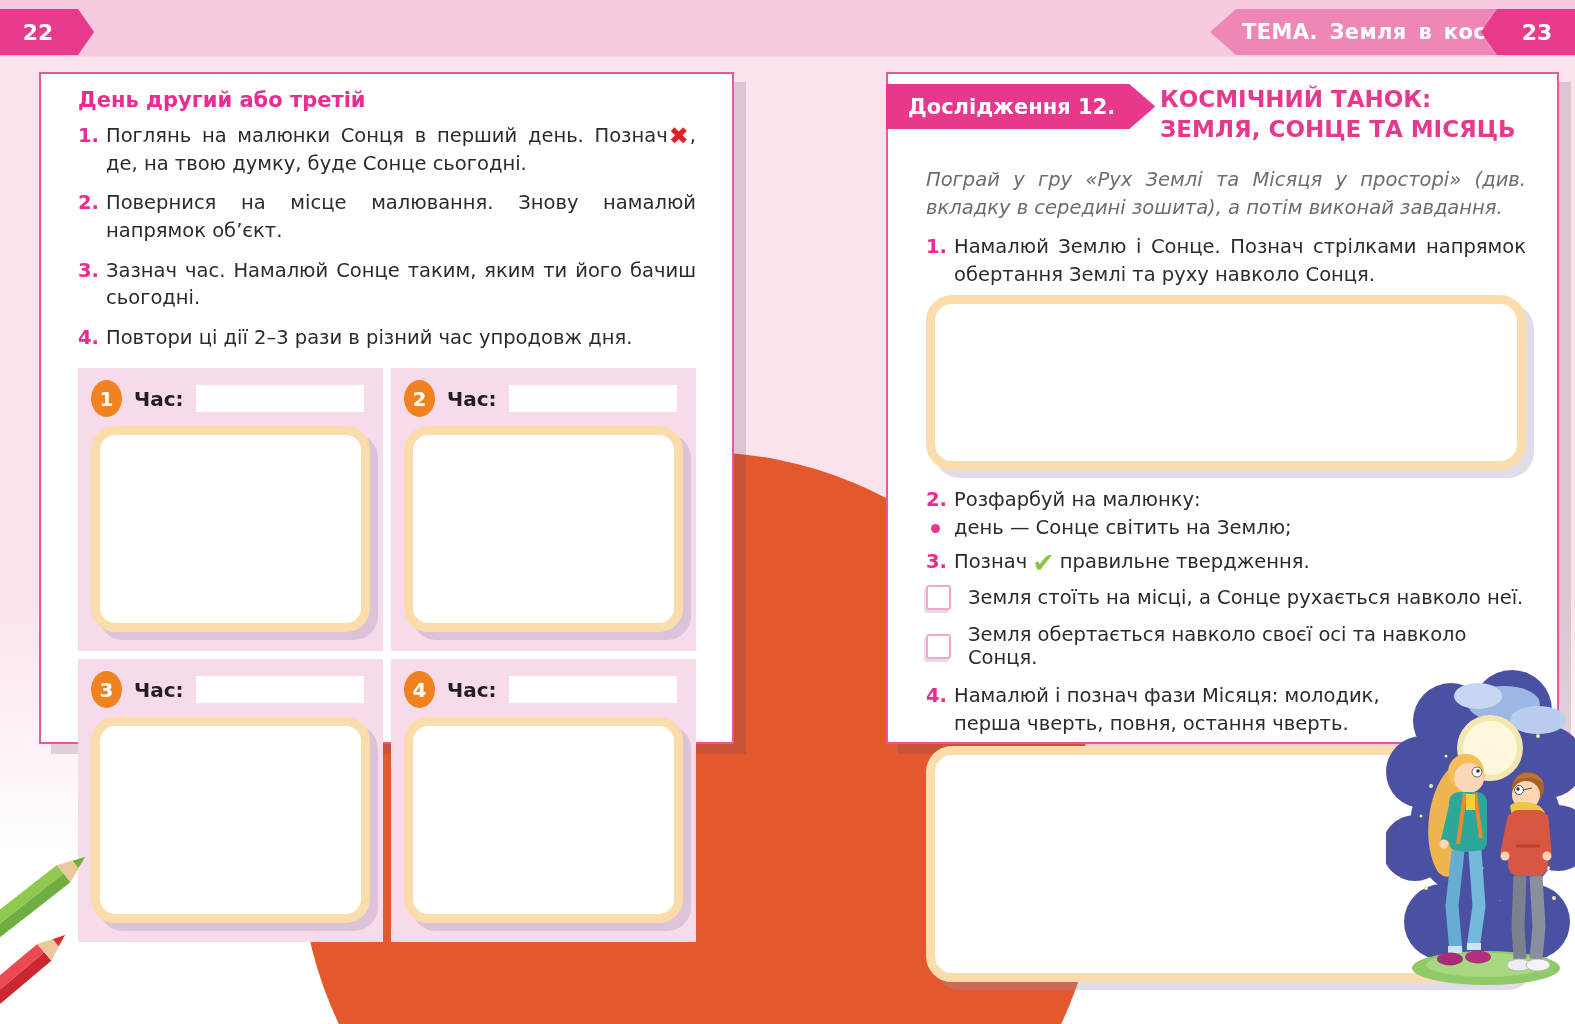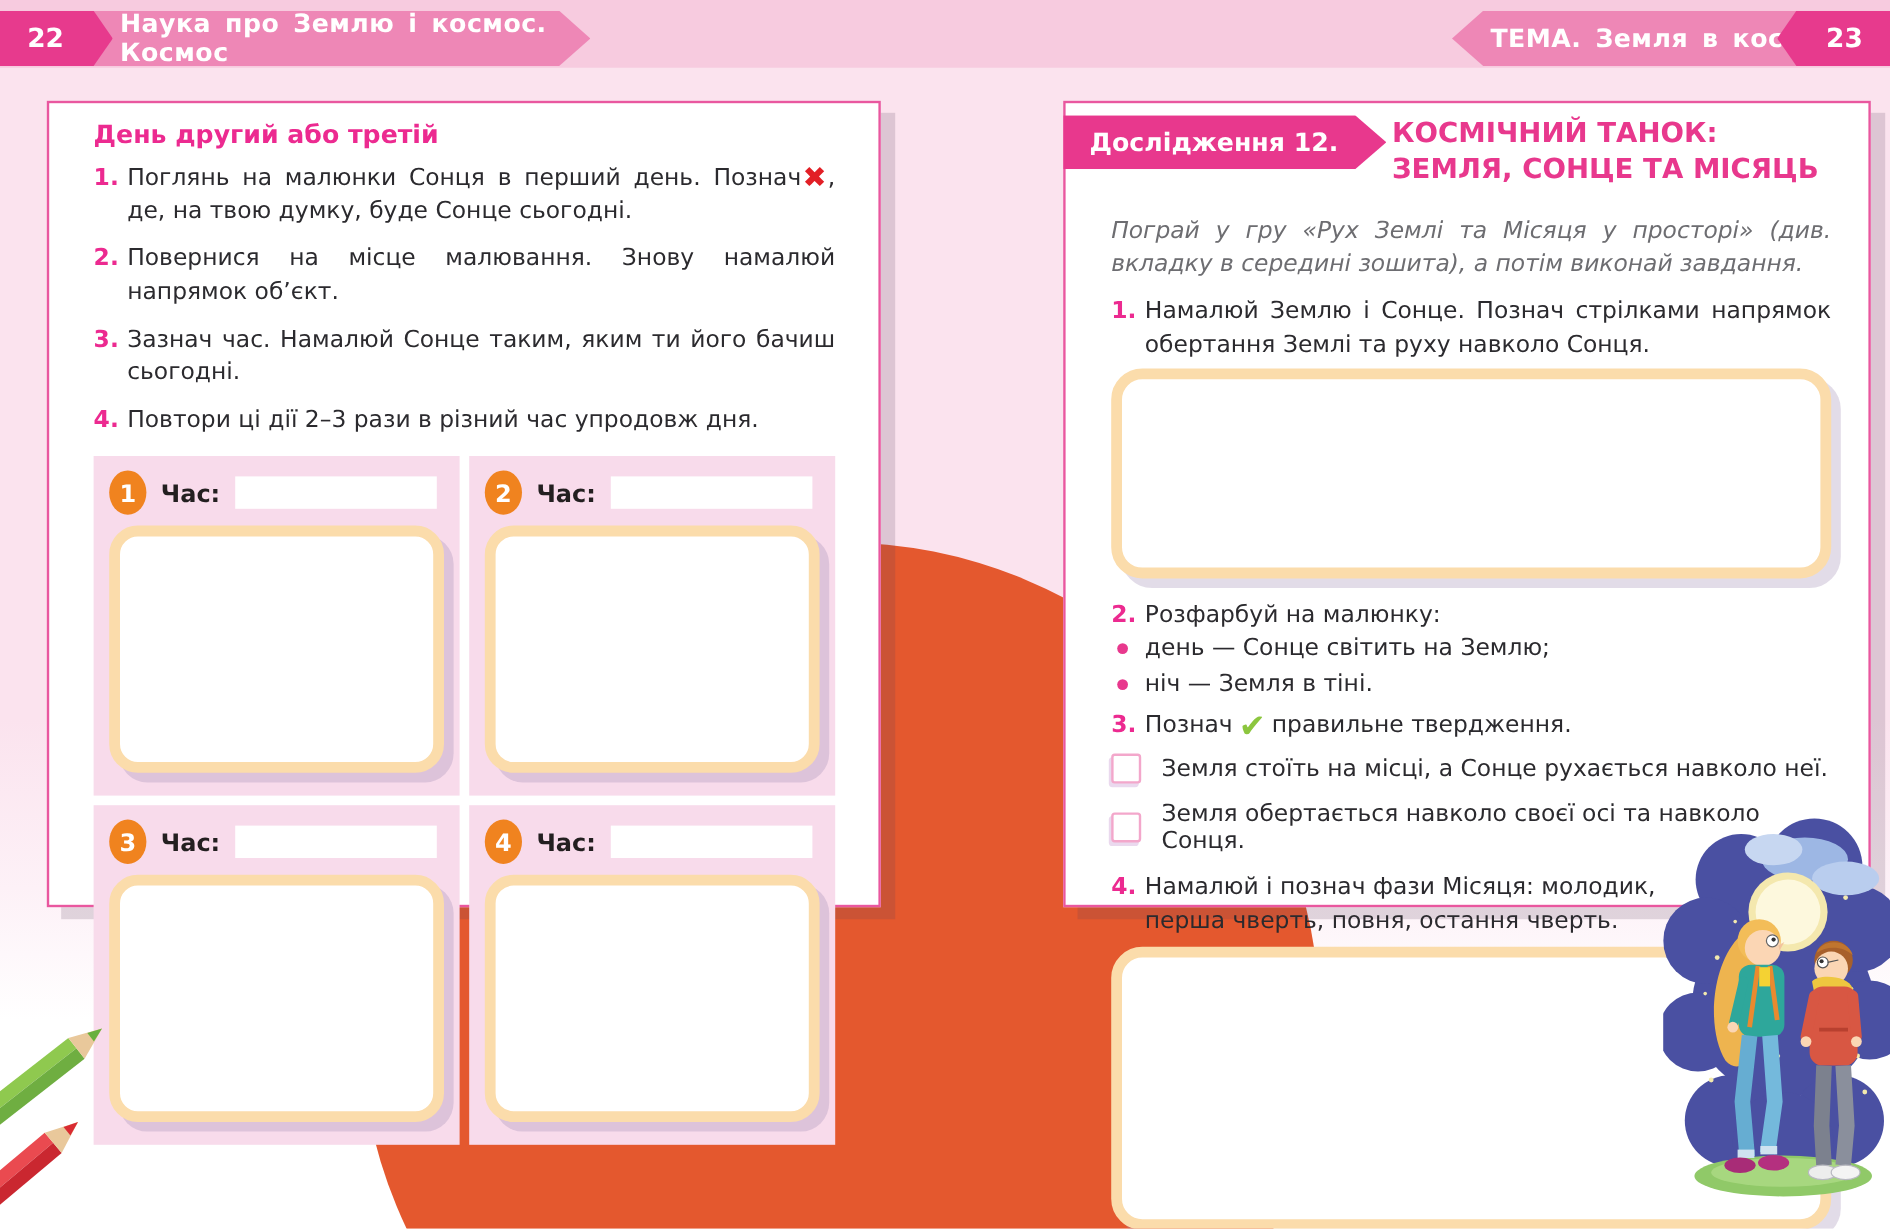--- a/index.html
+++ b/index.html
@@ -9,21 +9,21 @@
   
   .orange-blob{position:absolute;left:300px;top:452px;width:800px;height:800px;border-radius:50%;background:#e4582e;}
   
   .hdr{position:absolute;top:9px;height:46px;display:flex;align-items:center;color:#fff;font-weight:bold;z-index:6;}
   .hdr-left-banner{left:0;width:492px;background:#ee87b6;clip-path:polygon(0 0,466px 0,100% 50%,466px 100%,0 100%);padding-left:100px;box-sizing:border-box;font-size:21px;letter-spacing:.4px;word-spacing:4px;}
   .hdr-left-num{left:0;width:94px;background:#e73a8d;clip-path:polygon(0 0,78px 0,100% 50%,78px 100%,0 100%);justify-content:center;padding-right:18px;box-sizing:border-box;font-size:22px;}
   .hdr-right-banner{left:1210px;width:365px;background:#ee87b6;clip-path:polygon(0 50%,26px 0,100% 0,100% 100%,26px 100%);padding-left:32px;box-sizing:border-box;font-size:21px;letter-spacing:.4px;word-spacing:4px;}
   .hdr-right-num{left:1481px;width:94px;background:#e73a8d;clip-path:polygon(0 50%,16px 0,100% 0,100% 100%,16px 100%);justify-content:center;padding-left:18px;box-sizing:border-box;font-size:22px;}
   
   .card{position:absolute;top:72px;height:672px;background:#fff;border:2px solid #e9579f;box-sizing:border-box;z-index:2;
-        box-shadow:12px 10px 0 rgba(90,60,90,.18);margin-top:12px;}
+        box-shadow:12px 10px 0 rgba(90,60,90,.18);}
   #left-card{left:39px;width:695px;}
   #right-card{left:886px;width:673px;}
   .txt-black{color:#2b2a2e;}
   
   .lc-inner{padding:12px 36px 0 37px;}
   .lc-heading{color:#ec2a90;font-weight:bold;font-size:21px;margin:2px 0 10px 0;}
   .task{display:flex;margin-bottom:12px;font-size:19.5px;line-height:1.42;}
   .task .num{color:#ec2a90;font-weight:bold;width:28px;flex:none;}
   .task .txt{flex:1;text-align:justify;color:#2b2a2e;}
   .red-x{color:#e21f26;font-weight:bold;font-size:24px;line-height:1;vertical-align:-2px;padding:0 1px;}
@@ -55,23 +55,20 @@
   .illustration{position:absolute;left:498px;top:592px;width:202px;height:328px;z-index:4;}
   .pencils{position:absolute;left:0;top:826px;width:140px;height:198px;z-index:5;}
 </style>
 </head>
 <body>
 
 <div id="stage">
 
   <div class="orange-blob"></div>
 
-  <div class="hdr hdr-left-banner">
-    <span>Наука про Землю і космос. Космос</span>
-  </div>
   <div class="hdr hdr-left-num">
     <span>22</span>
   </div>
   <div class="hdr hdr-right-banner">
     <span>ТЕМА. Земля в космосі</span>
   </div>
   <div class="hdr hdr-right-num">
     <span>23</span>
   </div>
 
@@ -151,24 +148,20 @@
       </div>
       <div class="draw-box rc-box1"></div>
 
       <div class="task mb-xs">
         <span class="num">2.</span>
         <span class="txt">Розфарбуй на малюнку:</span>
       </div>
       <div class="bullet-row">
         <span class="bullet-dot"></span>
         <span class="txt-black">день — Сонце світить на Землю;</span>
-      </div>
-      <div class="bullet-row">
-        <span class="bullet-dot"></span>
-        <span class="txt-black">ніч — Земля в тіні.</span>
       </div>
 
       <div class="task mb-xs" style="margin-top:6px;">
         <span class="num">3.</span>
         <span class="txt" style="text-align:left;"><span>Познач</span><span class="green-check">✔</span><span>правильне твердження.</span></span>
       </div>
 
       <div class="stmt">
         <div class="checkbox"></div>
         <span class="txt-black">Земля стоїть на місці, а Сонце рухається навколо неї.</span>

